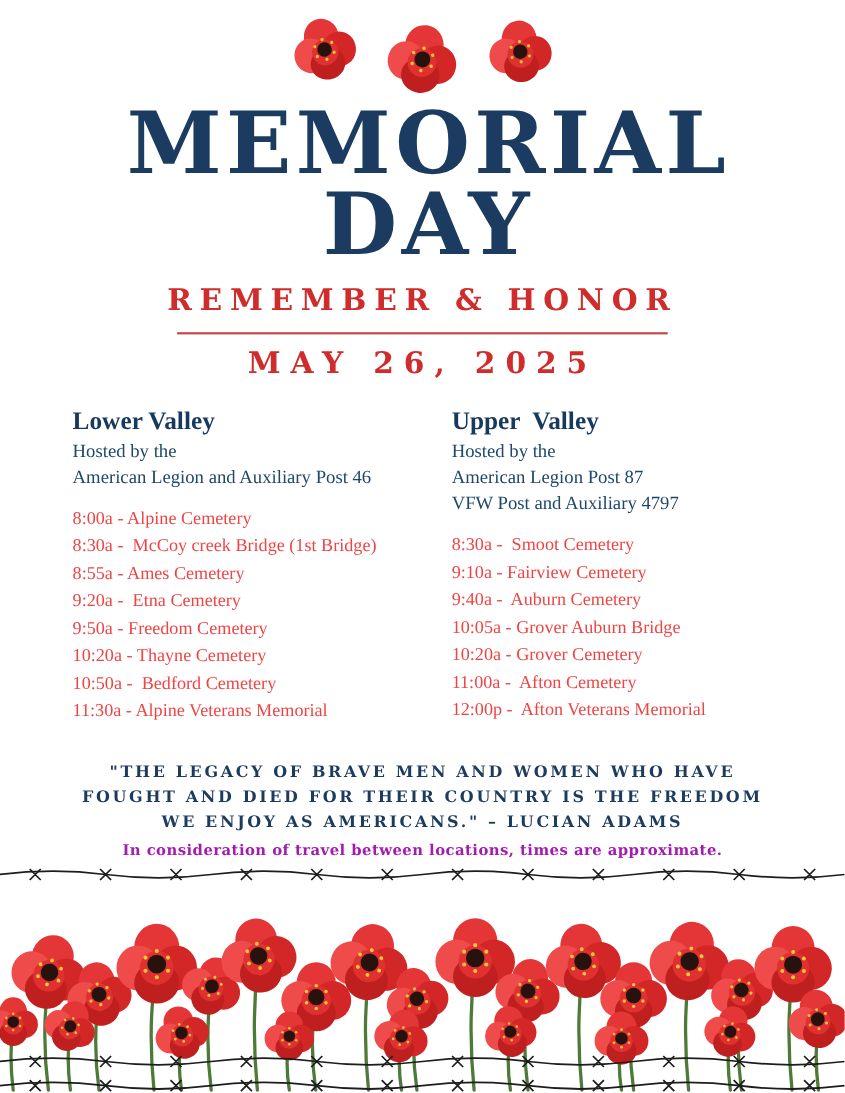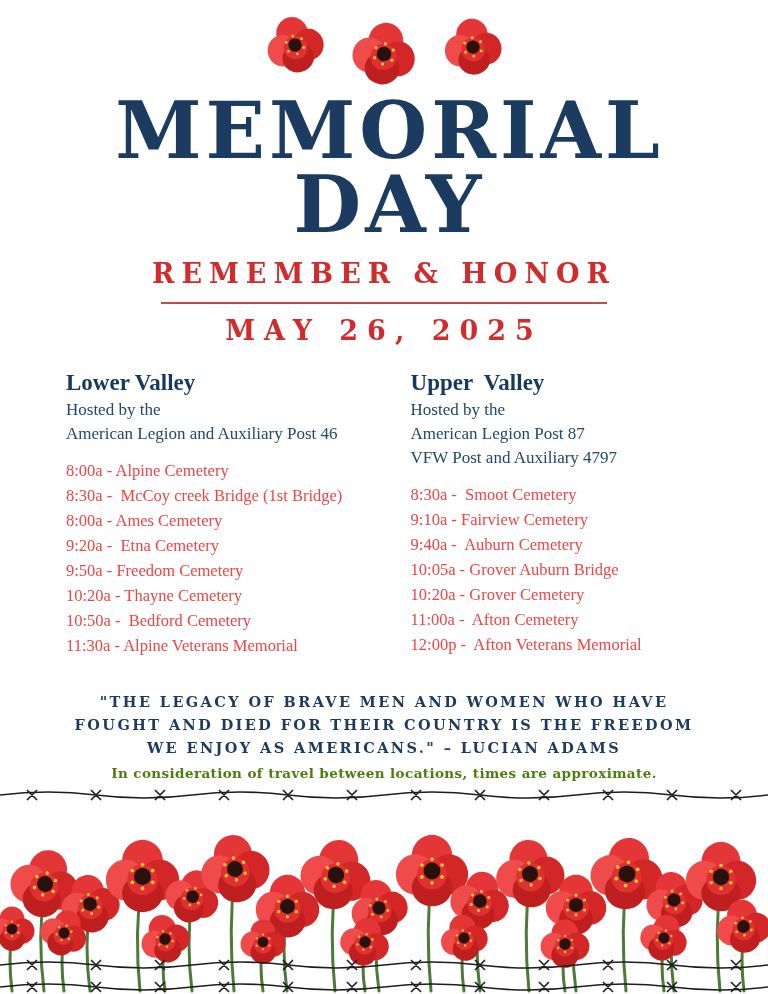--- a/index.html
+++ b/index.html
@@ -34,21 +34,21 @@
   .col-right{width:296px;}
   .col-heading{font-size:23px;font-weight:700;color:#17395d;white-space:pre;}
   .hosted{margin-top:2px;font-size:17px;line-height:24px;color:#204869;}
   .hosted div{white-space:pre;}
   .schedule{margin-top:12px;font-size:16.5px;line-height:25px;color:#ef4444;}
   .schedule div{white-space:pre;}
 
   
   .quote{margin-top:32px;text-align:center;font-weight:700;color:#1c3b5e;
          font-size:14.5px;letter-spacing:2.4px;line-height:23px;}
-  .note{margin-top:6px;text-align:center;font-weight:700;color:#4d7c0f;
+  .note{margin-top:6px;text-align:center;font-weight:700;color:#a21caf;
         font-size:13.5px;letter-spacing:0.4px;}
 
   
   .band{position:absolute;left:0;bottom:0;width:768px;height:215px;z-index:1;}
   .defs-holder{position:absolute;width:0;height:0;overflow:hidden;}
 </style>
 </head>
 <body>
 
 <svg class="defs-holder" aria-hidden="true">
@@ -103,21 +103,21 @@
 
     <div class="col-left">
       <div class="col-heading">Lower Valley</div>
       <div class="hosted">
         <div>Hosted by the</div>
         <div>American Legion and Auxiliary Post 46</div>
       </div>
       <div class="schedule">
         <div>8:00a - Alpine Cemetery</div>
         <div>8:30a -  McCoy creek Bridge (1st Bridge)</div>
-        <div>8:00a - Ames Cemetery</div>
+        <div>8:55a - Ames Cemetery</div>
         <div>9:20a -  Etna Cemetery</div>
         <div>9:50a - Freedom Cemetery</div>
         <div>10:20a - Thayne Cemetery</div>
         <div>10:50a -  Bedford Cemetery</div>
         <div>11:30a - Alpine Veterans Memorial</div>
       </div>
     </div>
 
     <div class="col-right">
       <div class="col-heading">Upper  Valley</div>

